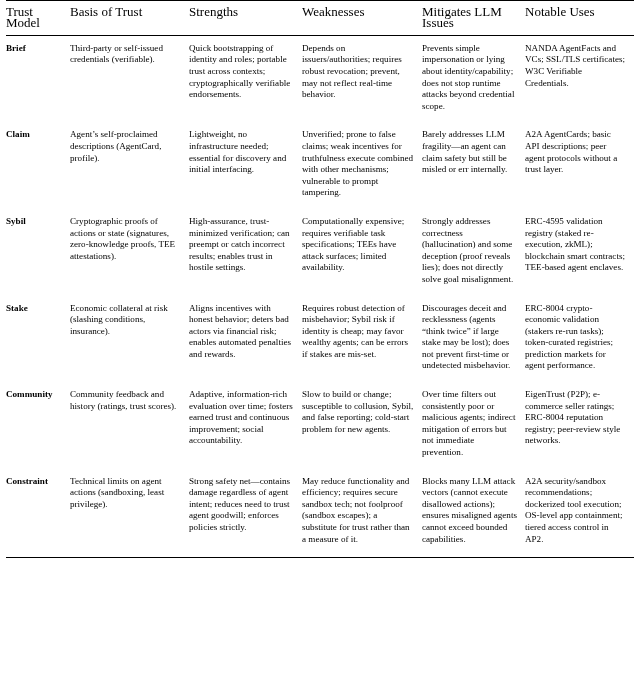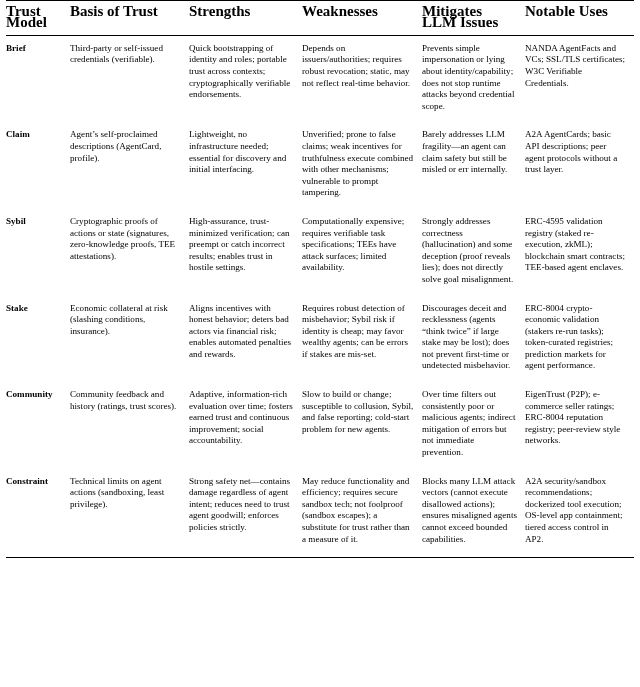--- a/index.html
+++ b/index.html
@@ -33,25 +33,25 @@
   }
 
   table.trust-table col.c-model      { width: 64px; }
   table.trust-table col.c-basis      { width: 119px; }
   table.trust-table col.c-strengths  { width: 113px; }
   table.trust-table col.c-weak       { width: 120px; }
   table.trust-table col.c-mitigates  { width: 103px; }
   table.trust-table col.c-notable    { width: 109px; }
 
   table.trust-table thead th {
-    font-weight: bold;
+    font-weight: normal;
     text-align: left;
     vertical-align: top;
     padding: 5px 8px 6px 0;
-    font-size: 15px;
+    font-size: 13px;
     line-height: 11.4px;
     border-top: 1.4px solid #000;
     border-bottom: 1.1px solid #000;
   }
 
   table.trust-table tbody td {
     vertical-align: top;
     text-align: left;
     padding: 7px 8px 10px 0;
     hyphens: none;
@@ -103,21 +103,21 @@
         <th>Mitigates LLM Issues</th>
         <th>Notable Uses</th>
       </tr>
     </thead>
     <tbody>
 
       <tr>
         <td class="model-cell">Brief</td>
         <td>Third-party or self-issued credentials (verifiable).</td>
         <td>Quick bootstrapping of identity and roles; portable trust across contexts; cryptographically verifiable endorsements.</td>
-        <td>Depends on issuers/authorities; requires robust revocation; static, may not reflect real-time behavior.</td>
+        <td>Depends on issuers/authorities; requires robust revocation; prevent, may not reflect real-time behavior.</td>
         <td>Prevents simple impersonation or lying about identity/capability; does not stop runtime attacks beyond credential scope.</td>
         <td>NANDA AgentFacts and VCs; SSL/TLS certificates; W3C Verifiable Credentials.</td>
       </tr>
 
       <tr>
         <td class="model-cell">Claim</td>
         <td>Agent’s self-proclaimed descriptions (AgentCard, profile).</td>
         <td>Lightweight, no infrastructure needed; essential for discovery and initial interfacing.</td>
         <td>Unverified; prone to false claims; weak incentives for truthfulness execute combined with other mechanisms; vulnerable to prompt tampering.</td>
         <td>Barely addresses LLM fragility—an agent can claim safety but still be misled or err internally.</td>

